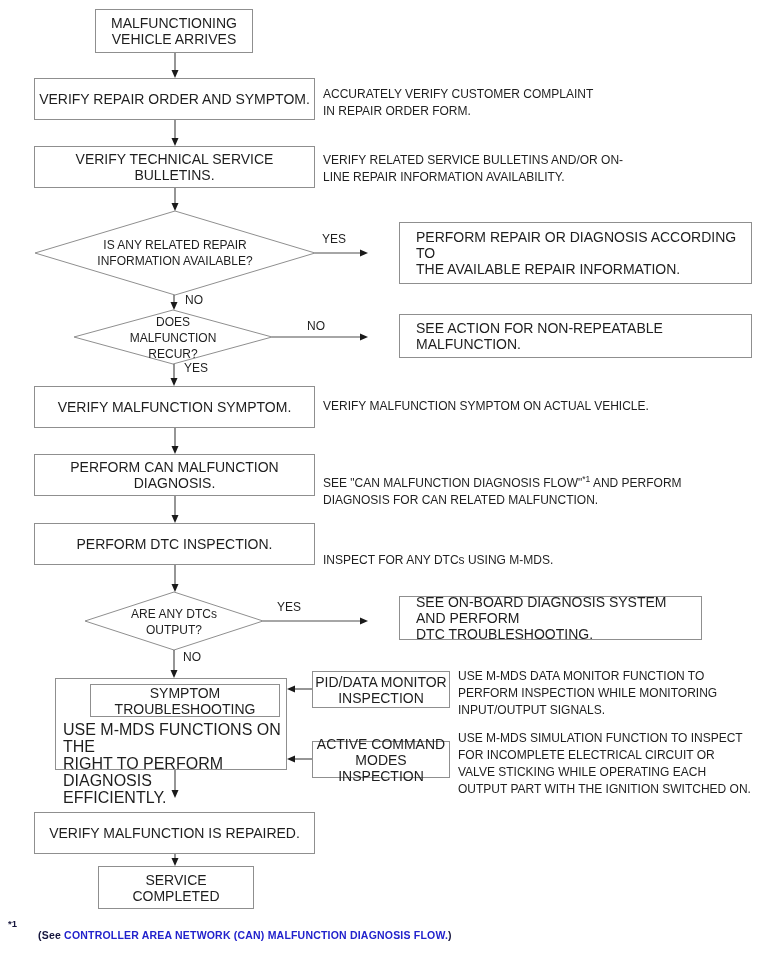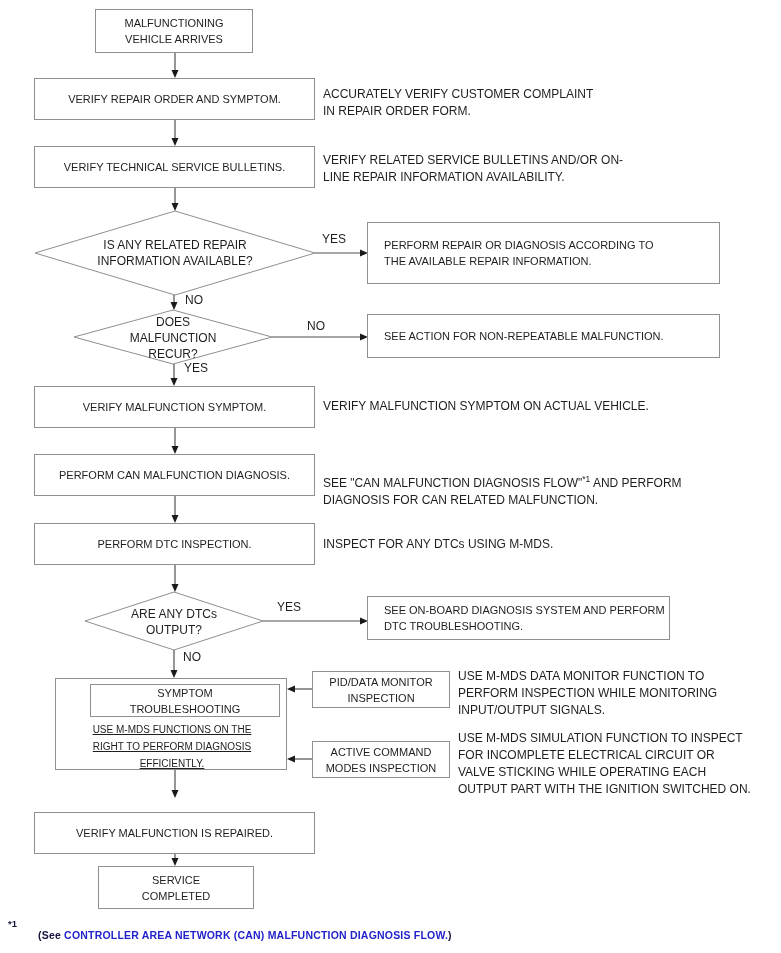--- a/index.html
+++ b/index.html
@@ -9,37 +9,37 @@
     color:#1e1e1e; overflow:hidden;
   }
   svg.layer { position:absolute; left:0; top:0; }
   svg .dia  { fill:#ffffff; stroke:#8f8f8f; stroke-width:1; }
   svg .ln   { stroke:#4f4f4f; stroke-width:1.2; fill:none; }
   svg .ah   { fill:#1a1a1a; stroke:none; }
   .box {
     position:absolute; box-sizing:border-box;
     border:1px solid #8f8f8f; background:#fff;
     display:flex; align-items:center; justify-content:center;
-    text-align:center; font-size:11px; line-height:16px;
+    text-align:center; font-size:14px; line-height:16px;
     white-space:pre-line;
   }
   .box.leftalign {
-    justify-content:flex-start; text-align:left; padding-left:16px; padding-right:4px;
+    justify-content:flex-start; text-align:left; padding-left:16px; padding-right:4px;margin-left:32px;
   }
   .plainbox { position:absolute; box-sizing:border-box; border:1px solid #8f8f8f; background:#fff; }
   .diatext {
     position:absolute; text-align:center; font-size:12px; line-height:16px; white-space:pre-line;
   }
   .note {
     position:absolute; font-size:12px; line-height:17px; white-space:pre-line;
   }
   .note sup { font-size:8.5px; vertical-align:super; line-height:0; }
   .lbl { position:absolute; font-size:12px; line-height:13px; }
   .symptom-body {
-    position:absolute; font-size:10px; line-height:17px; white-space:pre-line; text-align:center;text-decoration:underline;
+    position:absolute; font-size:16px; line-height:17px; white-space:pre-line; text-align:left;
   }
   .foot-marker {
     position:absolute; font-size:9.5px; font-weight:bold; color:#14143c;
   }
   .foot-line {
     position:absolute; font-size:10.5px; font-weight:bold; color:#14143c; letter-spacing:0.2px;
     white-space:nowrap;
   }
   .foot-line .link { color:#2222cc; cursor:pointer; }
 </style>
@@ -135,21 +135,21 @@
 
   <div class="note" style="left:323px;top:86px;width:310px">ACCURATELY VERIFY CUSTOMER COMPLAINT
 IN REPAIR ORDER FORM.</div>
   <div class="note" style="left:323px;top:152px;width:340px">VERIFY RELATED SERVICE BULLETINS AND/OR ON-
 LINE REPAIR INFORMATION AVAILABILITY.</div>
   <div class="note" style="left:323px;top:398px;width:410px">VERIFY MALFUNCTION SYMPTOM ON ACTUAL VEHICLE.</div>
   <div class="note" style="left:323px;top:458px;width:435px">
     <span>SEE "CAN MALFUNCTION DIAGNOSIS FLOW"</span><sup>*1</sup><span> AND PERFORM
 DIAGNOSIS FOR CAN RELATED MALFUNCTION.</span>
   </div>
-  <div class="note" style="left:323px;top:536px;width:320px">INSPECT FOR ANY DTCs USING M-MDS.</div>
+  <div class="note" style="left:323px;top:552px;width:320px">INSPECT FOR ANY DTCs USING M-MDS.</div>
   <div class="note" style="left:458px;top:668px;width:310px">USE M-MDS DATA MONITOR FUNCTION TO
 PERFORM INSPECTION WHILE MONITORING
 INPUT/OUTPUT SIGNALS.</div>
   <div class="note" style="left:458px;top:730px;width:322px">USE M-MDS SIMULATION FUNCTION TO INSPECT
 FOR INCOMPLETE ELECTRICAL CIRCUIT OR
 VALVE STICKING WHILE OPERATING EACH
 OUTPUT PART WITH THE IGNITION SWITCHED ON.</div>
 
   <div class="foot-marker" style="left:8px;top:918px">*1</div>
   <div class="foot-line" style="left:38px;top:929px">

